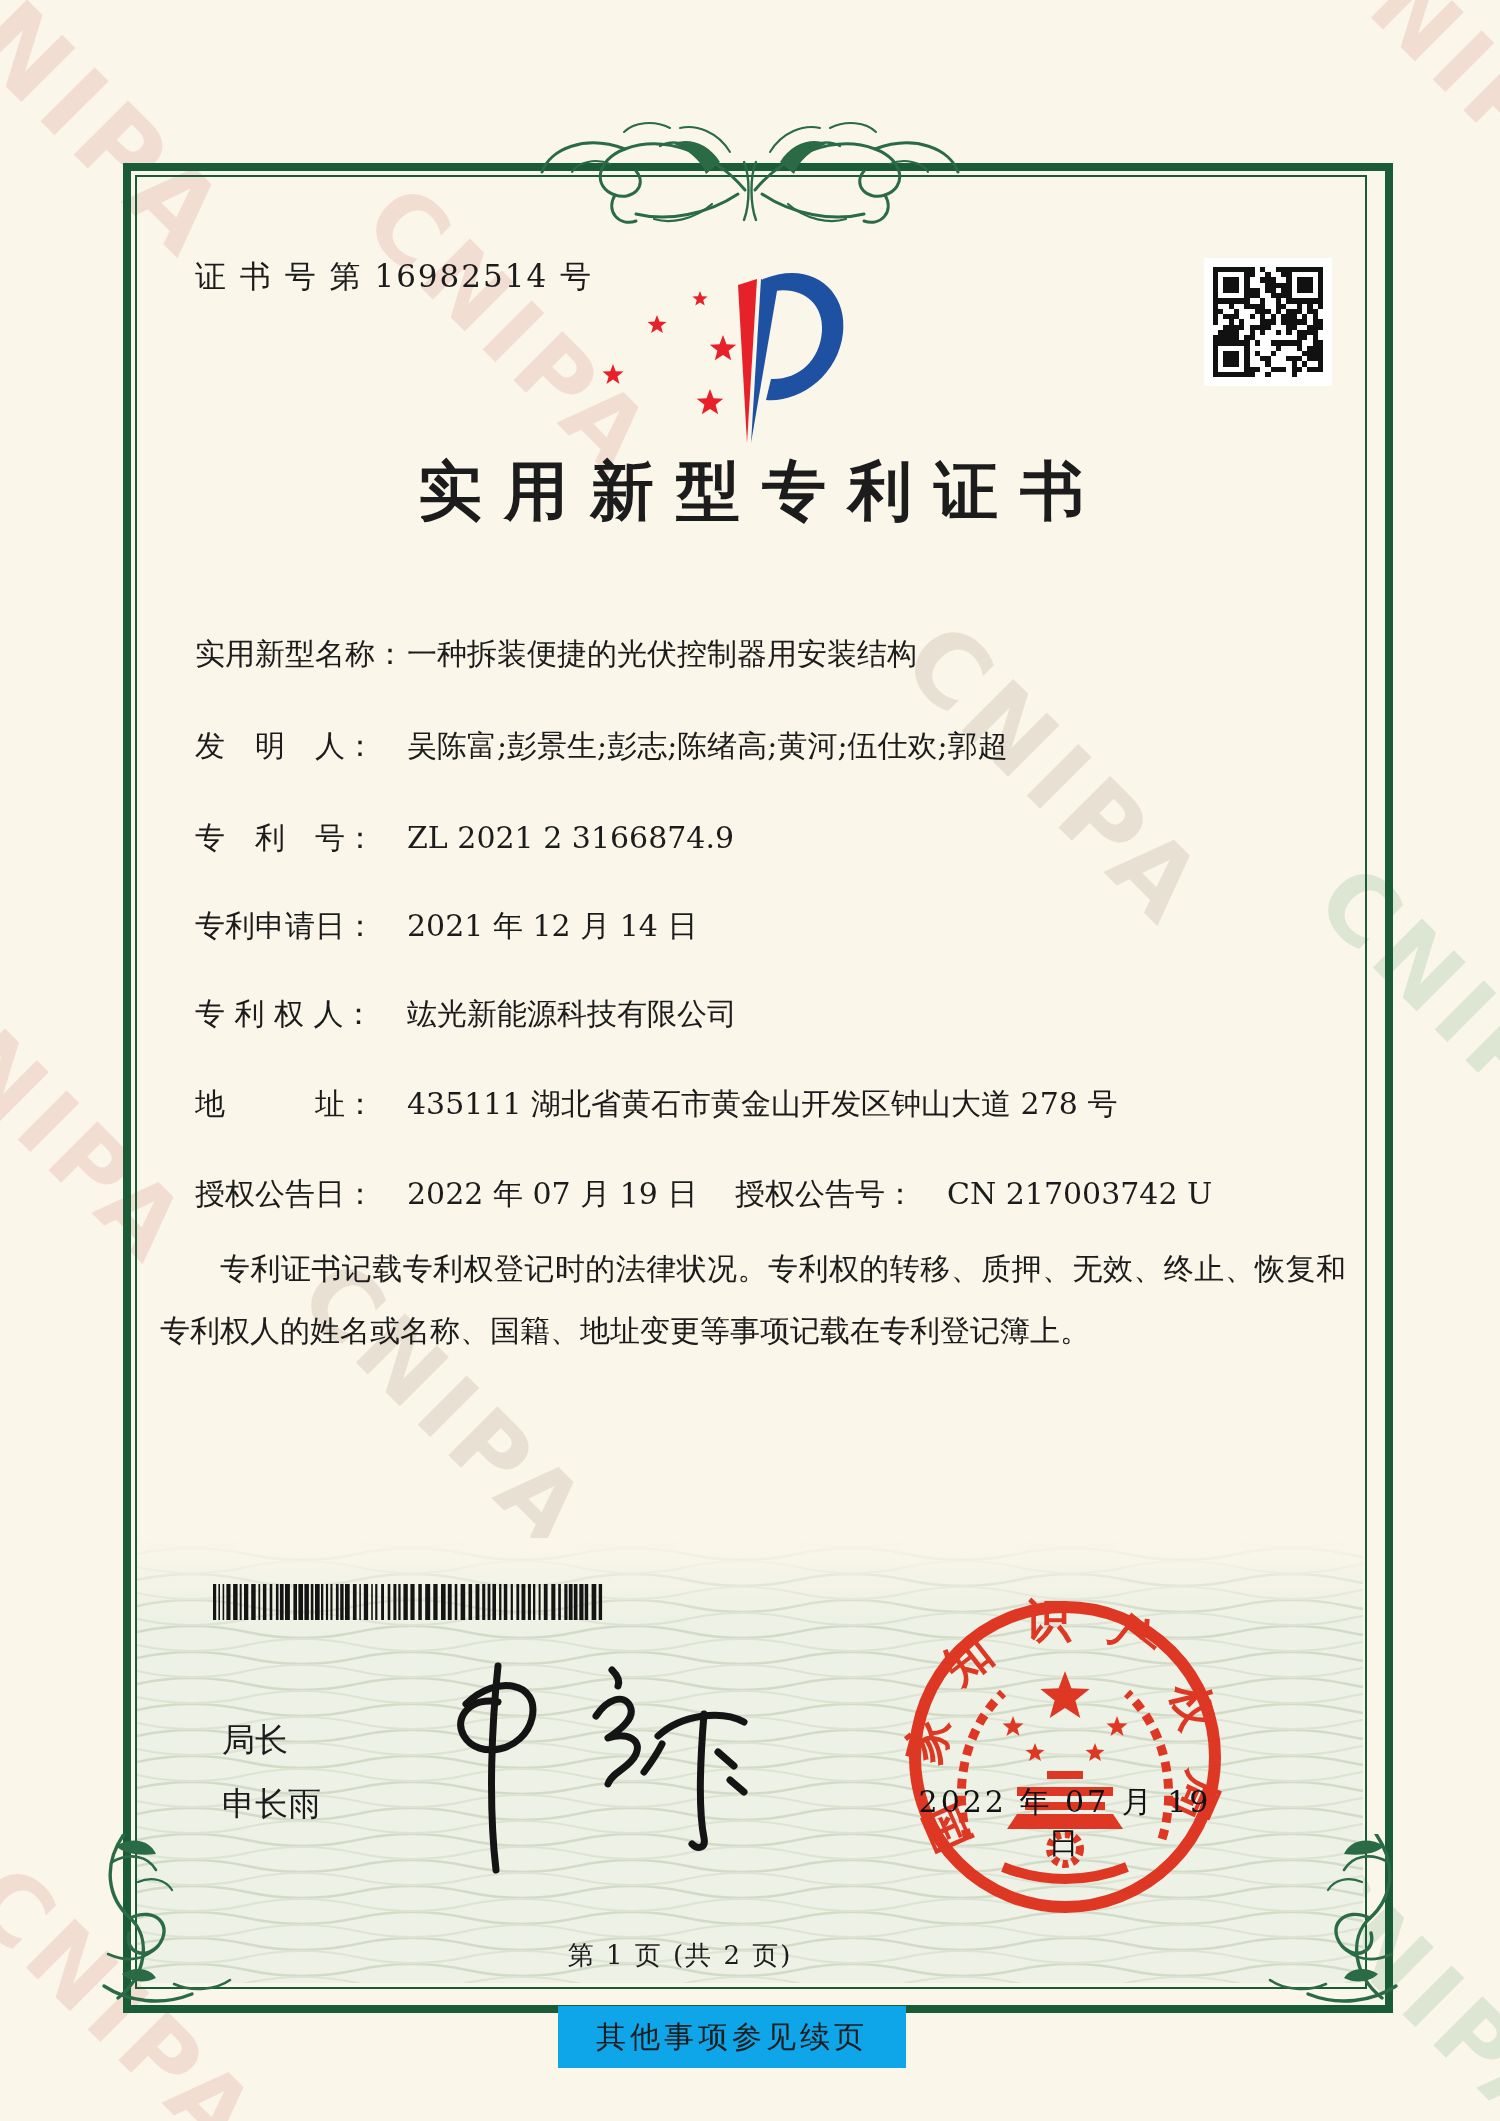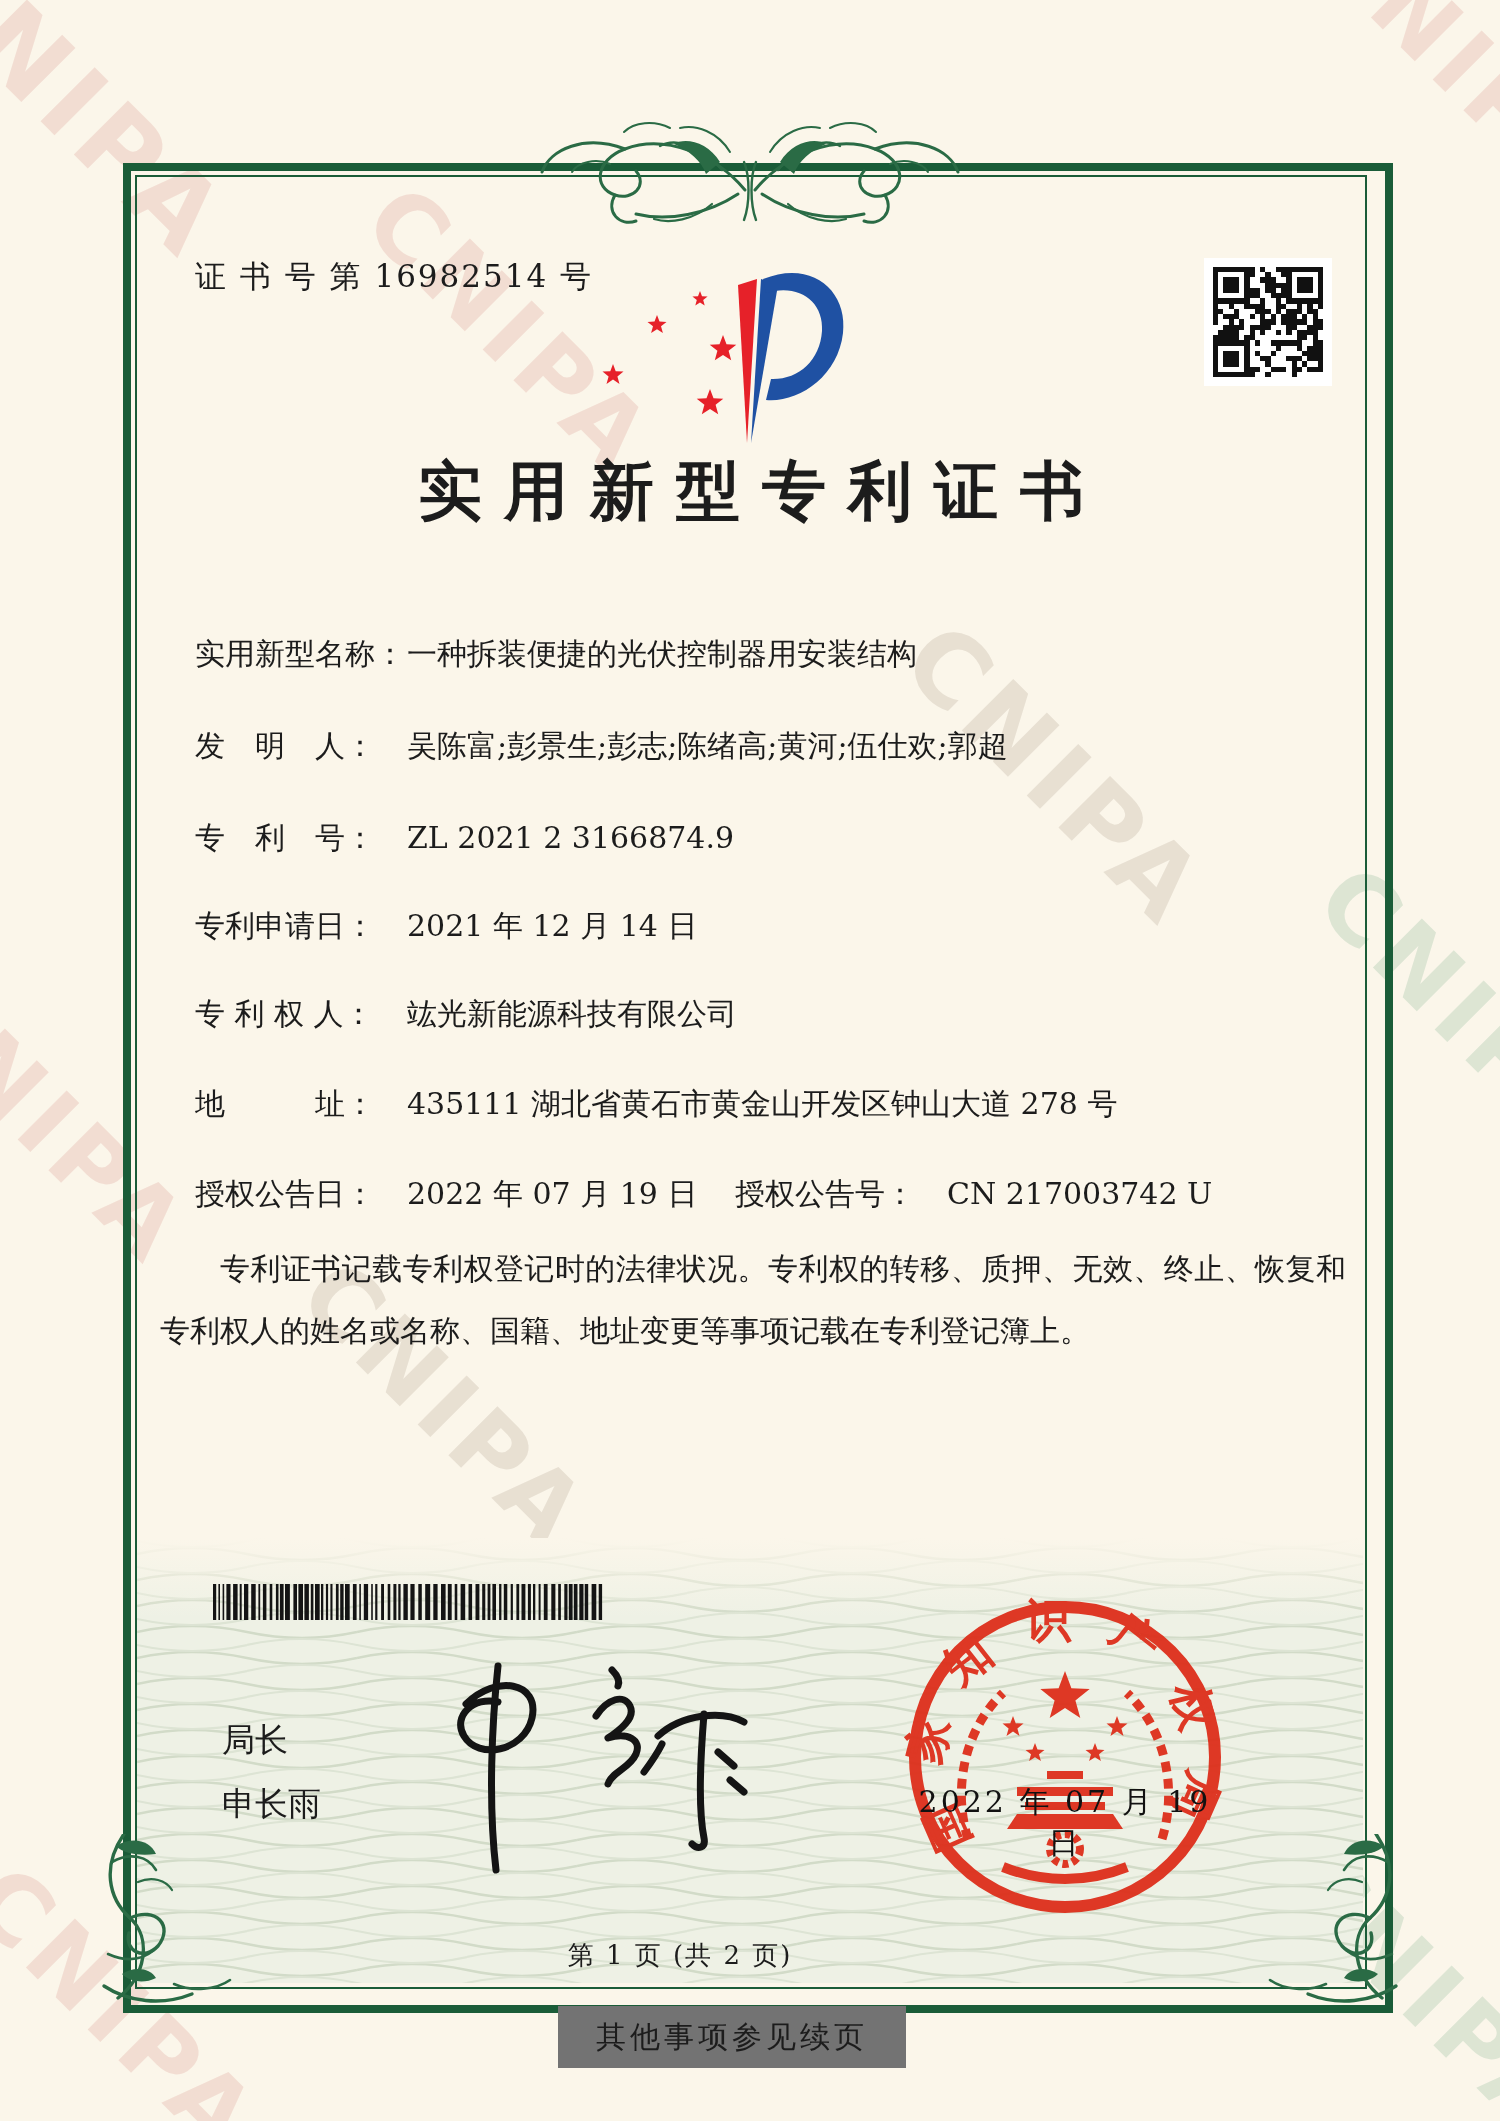--- a/index.html
+++ b/index.html
@@ -39,21 +39,21 @@
   .body-text{left:160px;top:1238px;width:1186px;font-size:30px;line-height:62px;text-align:justify;z-index:4;}
   .body-text p{margin:0;text-indent:2em;}
   
   .barcode{left:213px;top:1584px;z-index:4;}
   .officer-title{left:222px;top:1718px;font-size:33px;z-index:4;}
   .officer-name{left:222px;top:1782px;font-size:33px;z-index:4;}
   .signature{left:400px;top:1652px;z-index:5;}
   .seal{left:898px;top:1590px;z-index:5;opacity:.93;}
   .seal-date{left:898px;top:1782px;width:334px;text-align:center;font-size:30px;letter-spacing:3px;color:#111;z-index:6;}
   .page-info{left:0;top:1938px;width:1360px;text-align:center;font-size:26px;letter-spacing:2px;z-index:4;}
-  .footer-note{left:558px;top:2006px;width:348px;height:62px;background:#737373;
+  .footer-note{left:558px;top:2006px;width:348px;height:62px;background:#0ea5e9;
     display:flex;align-items:center;justify-content:center;
     font-size:30px;letter-spacing:4px;z-index:4;}
   .ornament{z-index:6;pointer-events:none;}
 </style>
 </head>
 <body>
 
 <div class="wm pink" style="left:70px;top:100px;font-size:105px;">CNIPA</div>
 <div class="wm pink" style="left:510px;top:330px;font-size:95px;">CNIPA</div>
 <div class="wm pink" style="left:1460px;top:60px;font-size:95px;">CNIPA</div>

